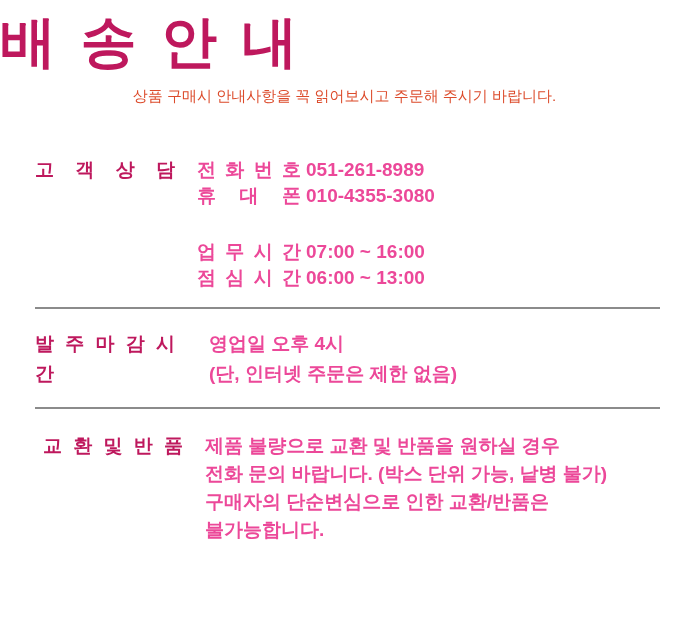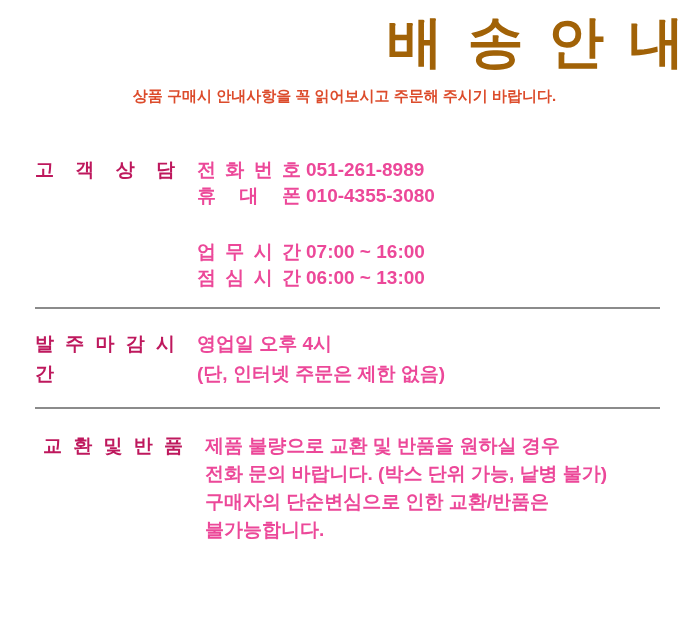--- a/index.html
+++ b/index.html
@@ -9,48 +9,48 @@
   }
   body {
     width: 689px;
     height: 638px;
     overflow: hidden;
     font-family: "Liberation Sans", "DejaVu Sans", sans-serif;
   }
 
   .page-title {
     margin: 10px 0 0 0;
-    text-align: right;
+    text-align: left;
     font-size: 56px;
     line-height: 64px;
     font-weight: 700;
     letter-spacing: 0.08em;
-    color: #a16207;
+    color: #be185d;
     white-space: nowrap;
   }
 
   .page-subtitle {
     margin: 13px 0 0 0;
     text-align: center;
     font-size: 15px;
     line-height: 18px;
-    font-weight: 700;
+    font-weight: 400;
     color: #dc4b2b;
   }
 
   .main {
     padding: 0 29px 0 35px; 
   }
 
   .section {
     display: flex;
     align-items: flex-start;
   }
   .sec1 { margin-top: 52px; line-height: 26px; }
-  .sec2 { margin-top: 20px; line-height: 30px; }
+  .sec2 { margin-top: 20px; line-height: 30px; gap: 12px; }
   .sec3 { margin-top: 23px; line-height: 28px; margin-left: 8px; }
 
   .heading {
     flex: 0 0 140px;
     margin-right: 22px;
     font-size: 19px;
     font-weight: 700;
     color: #be185d;
     text-align: justify;
     text-align-last: justify;

